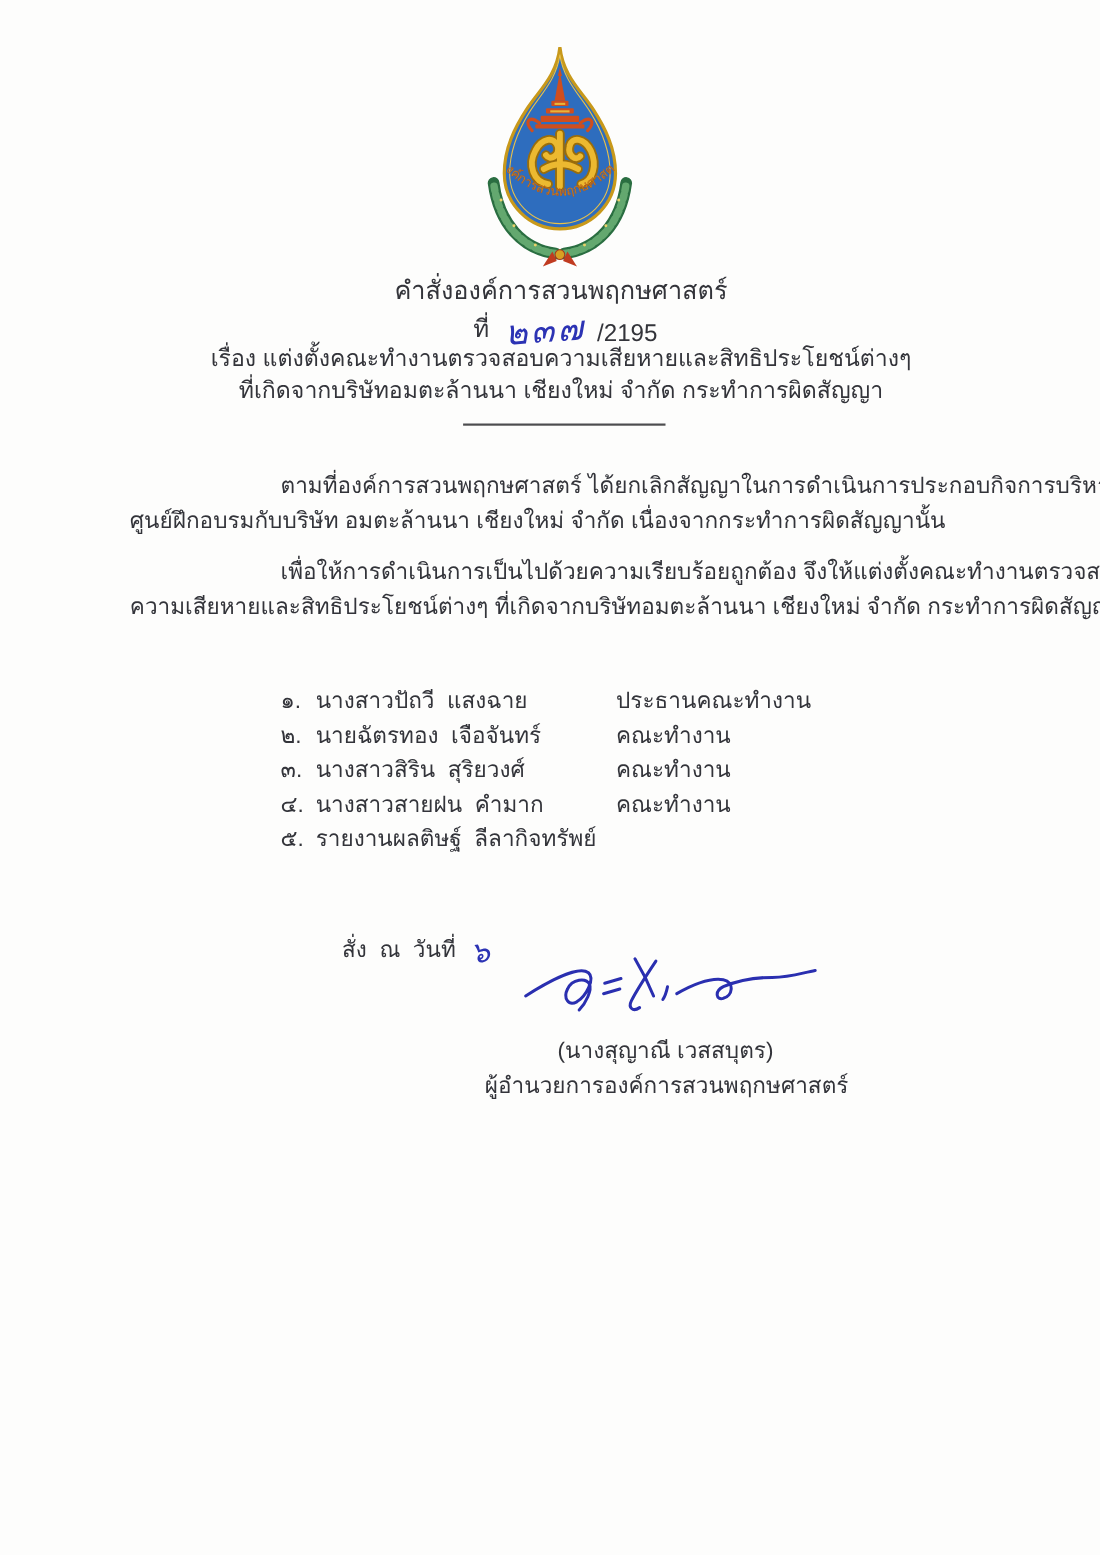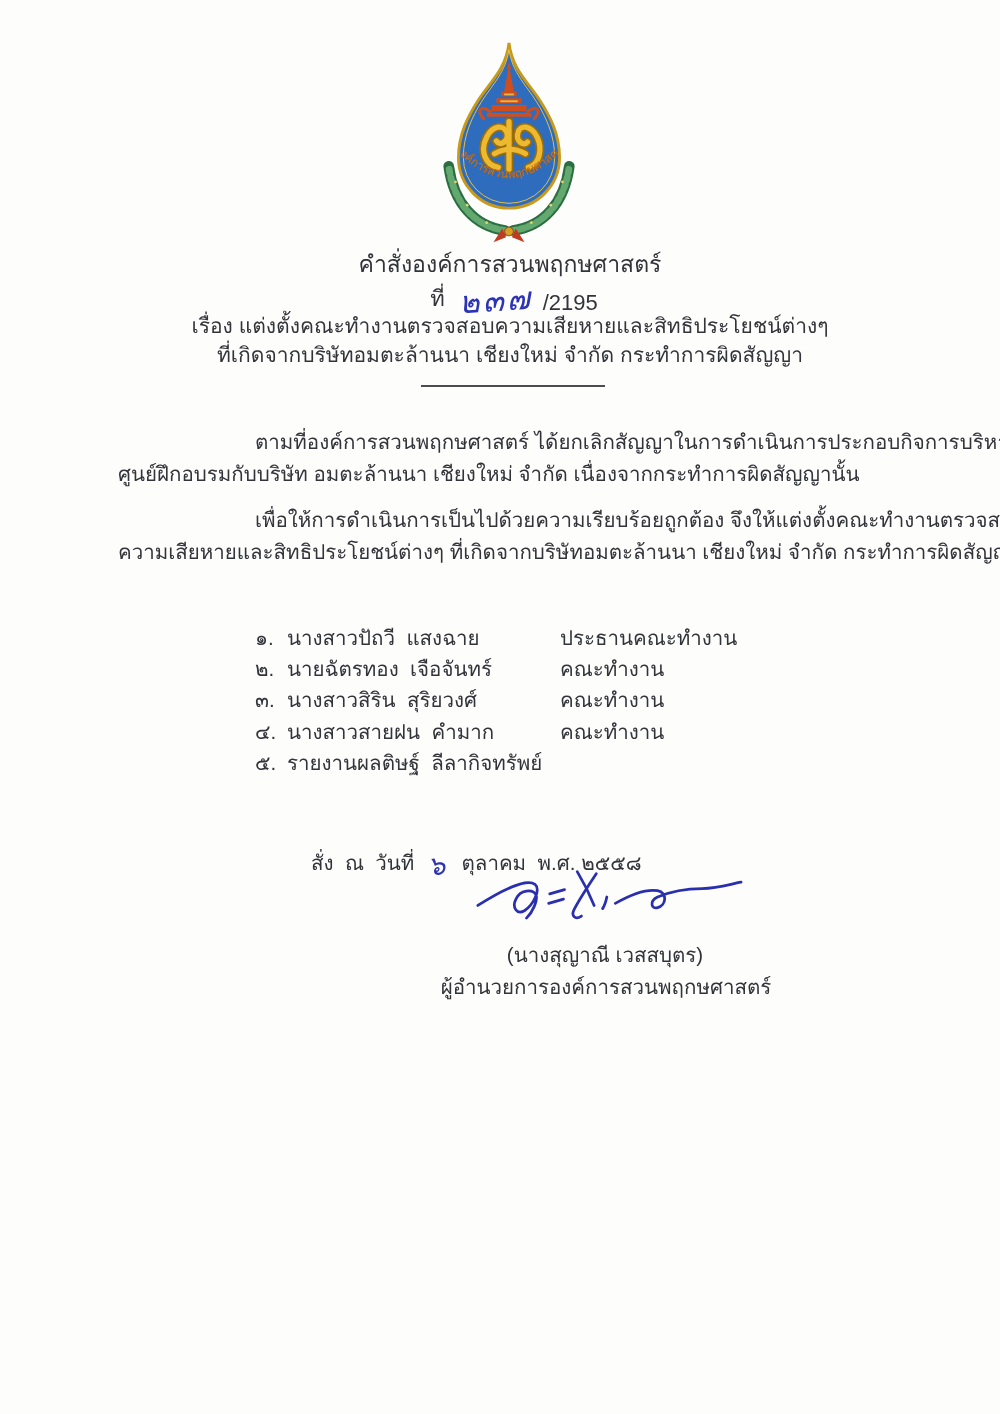--- a/index.html
+++ b/index.html
@@ -171,21 +171,20 @@
     </div>
     <div class="member-row">
       <span class="cell">๕.</span>
       <span class="cell prewrap">รายงานผลติษฐ์  ลีลากิจทรัพย์</span>
     </div>
   </div>
 
   <div class="abs order-line">
     <span class="prewrap">สั่ง  ณ  วันที่</span>
     <span class="hand-day">๖</span>
-    <span class="prewrap">ตุลาคม  พ.ศ. ๒๕๕๘</span>
   </div>
 
   <div class="abs signature-wrap">
     <svg width="276" height="74" viewBox="0 0 260 70">
       <g fill="none" stroke="#2a2fb0" stroke-width="2.6" stroke-linecap="round" stroke-linejoin="round">
         <path d="M5,43 C27,29 51,17 59,23 C65,28 57,43 49,48 C42,52 37,45 41,37 C45,28 57,27 60,33 C62,38 57,49 51,55"></path>
         <path d="M73,32 L87,28"></path>
         <path d="M72,41 L86,37"></path>
         <path d="M99,11 C105,21 111,33 115,43"></path>
         <path d="M117,13 C109,25 101,37 96,47 C93,53 97,57 103,53"></path>

